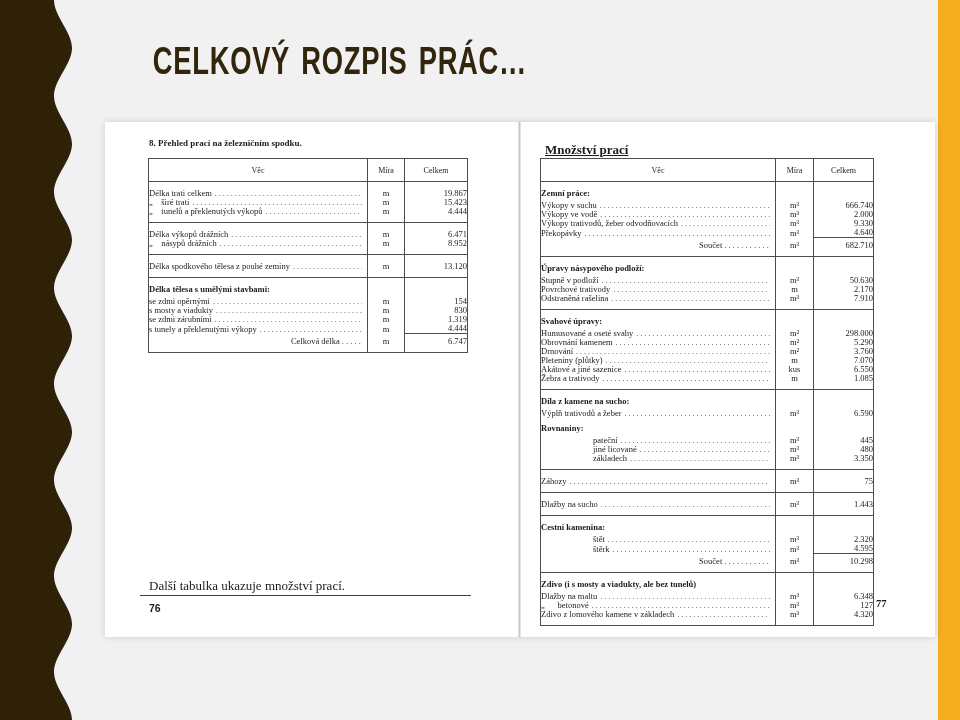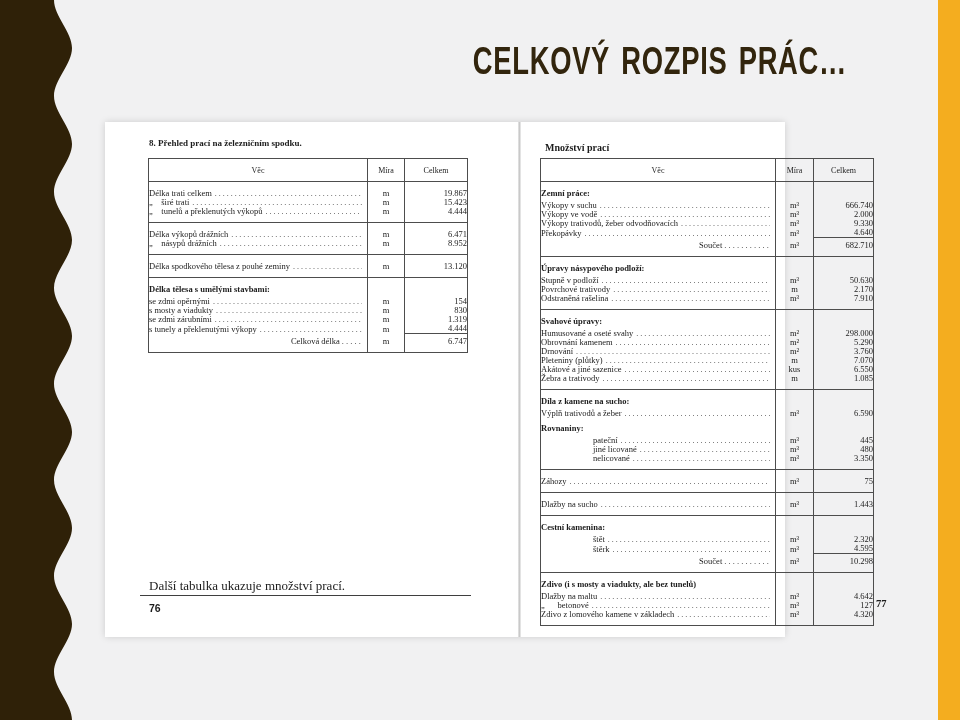--- a/index.html
+++ b/index.html
@@ -11,39 +11,39 @@
   .slide{position:absolute;inset:0;overflow:hidden;}
 
   
   .wave{position:absolute;left:0;top:0;width:80px;height:720px;}
   .wave path{fill:var(--brown,#2f2108);}
 
   
   .accent-bar{position:absolute;right:0;top:0;width:22px;height:720px;background:var(--orange,#f4ad1f);}
 
   
-  .title-wrap{position:absolute;left:80px;right:40px;top:42px;text-align:right;}
+  .title-wrap{position:absolute;left:80px;right:22px;top:42px;text-align:left;}
   .title-wrap h1{
     display:inline-block;margin:0;font-family:"Liberation Sans",sans-serif;
     font-weight:800;font-size:38px;line-height:38px;letter-spacing:1px;word-spacing:4px;
     color:var(--title_text,#32250d);transform:scaleX(0.72);transform-origin:center;white-space:nowrap;
   }
 
   
-  .pages{position:absolute;left:105px;top:122px;width:680px;height:515px;background:var(--page,#fff);
+  .pages{position:absolute;left:105px;top:122px;width:830px;height:515px;background:var(--page,#fff);
          box-shadow:0 0 7px rgba(0,0,0,.15);}
   .gutter{position:absolute;left:413px;top:0;width:3px;height:100%;
           background:linear-gradient(to right,#e8e8e8,#c9c9c9,#f0f0f0);}
   .page{position:absolute;top:0;height:100%;width:415px;color:var(--text,#1c1c1c);}
   .page.left{left:0;}
   .page.right{left:415px;}
 
   .page-heading{position:absolute;font-weight:bold;font-size:9px;white-space:nowrap;}
   .page.left  .page-heading{left:44px;top:16px;}
-  .page.right .page-heading{left:25px;top:20px;font-size:10px;}
+  .page.right .page-heading{left:25px;top:20px;font-size:13px;text-decoration:underline;}
 
   
   table.sheet{border-collapse:collapse;table-layout:fixed;position:absolute;
               border:1px solid var(--line,#4d4d4d);}
   .page.left  table.sheet{left:43px;top:36px;width:319px;}
   .page.right table.sheet{left:20px;top:36px;width:333px;}
 
   table.sheet th{
     font-weight:normal;font-size:8px;padding:7px 0 6px 0;text-align:center;
     border-bottom:1px solid var(--line,#4d4d4d);color:var(--text,#1c1c1c);
@@ -468,21 +468,21 @@
                   <span class="lbl">jiné licované</span>
                   <span class="dots"></span>
                 </span>
               </td>
               <td class="c-unit">m³</td>
               <td class="c-value">480</td>
             </tr>
             <tr class="normal last">
               <td class="c-label ind">
                 <span class="wrap">
-                  <span class="lbl">nelicované</span>
+                  <span class="lbl">základech</span>
                   <span class="dots"></span>
                 </span>
               </td>
               <td class="c-unit">m³</td>
               <td class="c-value">3.350</td>
             </tr>
             <tr class="normal first last sec-start">
               <td class="c-label">
                 <span class="wrap">
                   <span class="lbl">Záhozy</span>
@@ -548,21 +548,21 @@
               <td class="c-value"></td>
             </tr>
             <tr class="normal">
               <td class="c-label">
                 <span class="wrap">
                   <span class="lbl">Dlažby na maltu</span>
                   <span class="dots"></span>
                 </span>
               </td>
               <td class="c-unit">m³</td>
-              <td class="c-value">4.642</td>
+              <td class="c-value">6.348</td>
             </tr>
             <tr class="normal">
               <td class="c-label">
                 <span class="wrap">
                   <span class="lbl">„      betonové</span>
                   <span class="dots"></span>
                 </span>
               </td>
               <td class="c-unit">m³</td>
               <td class="c-value">127</td>

